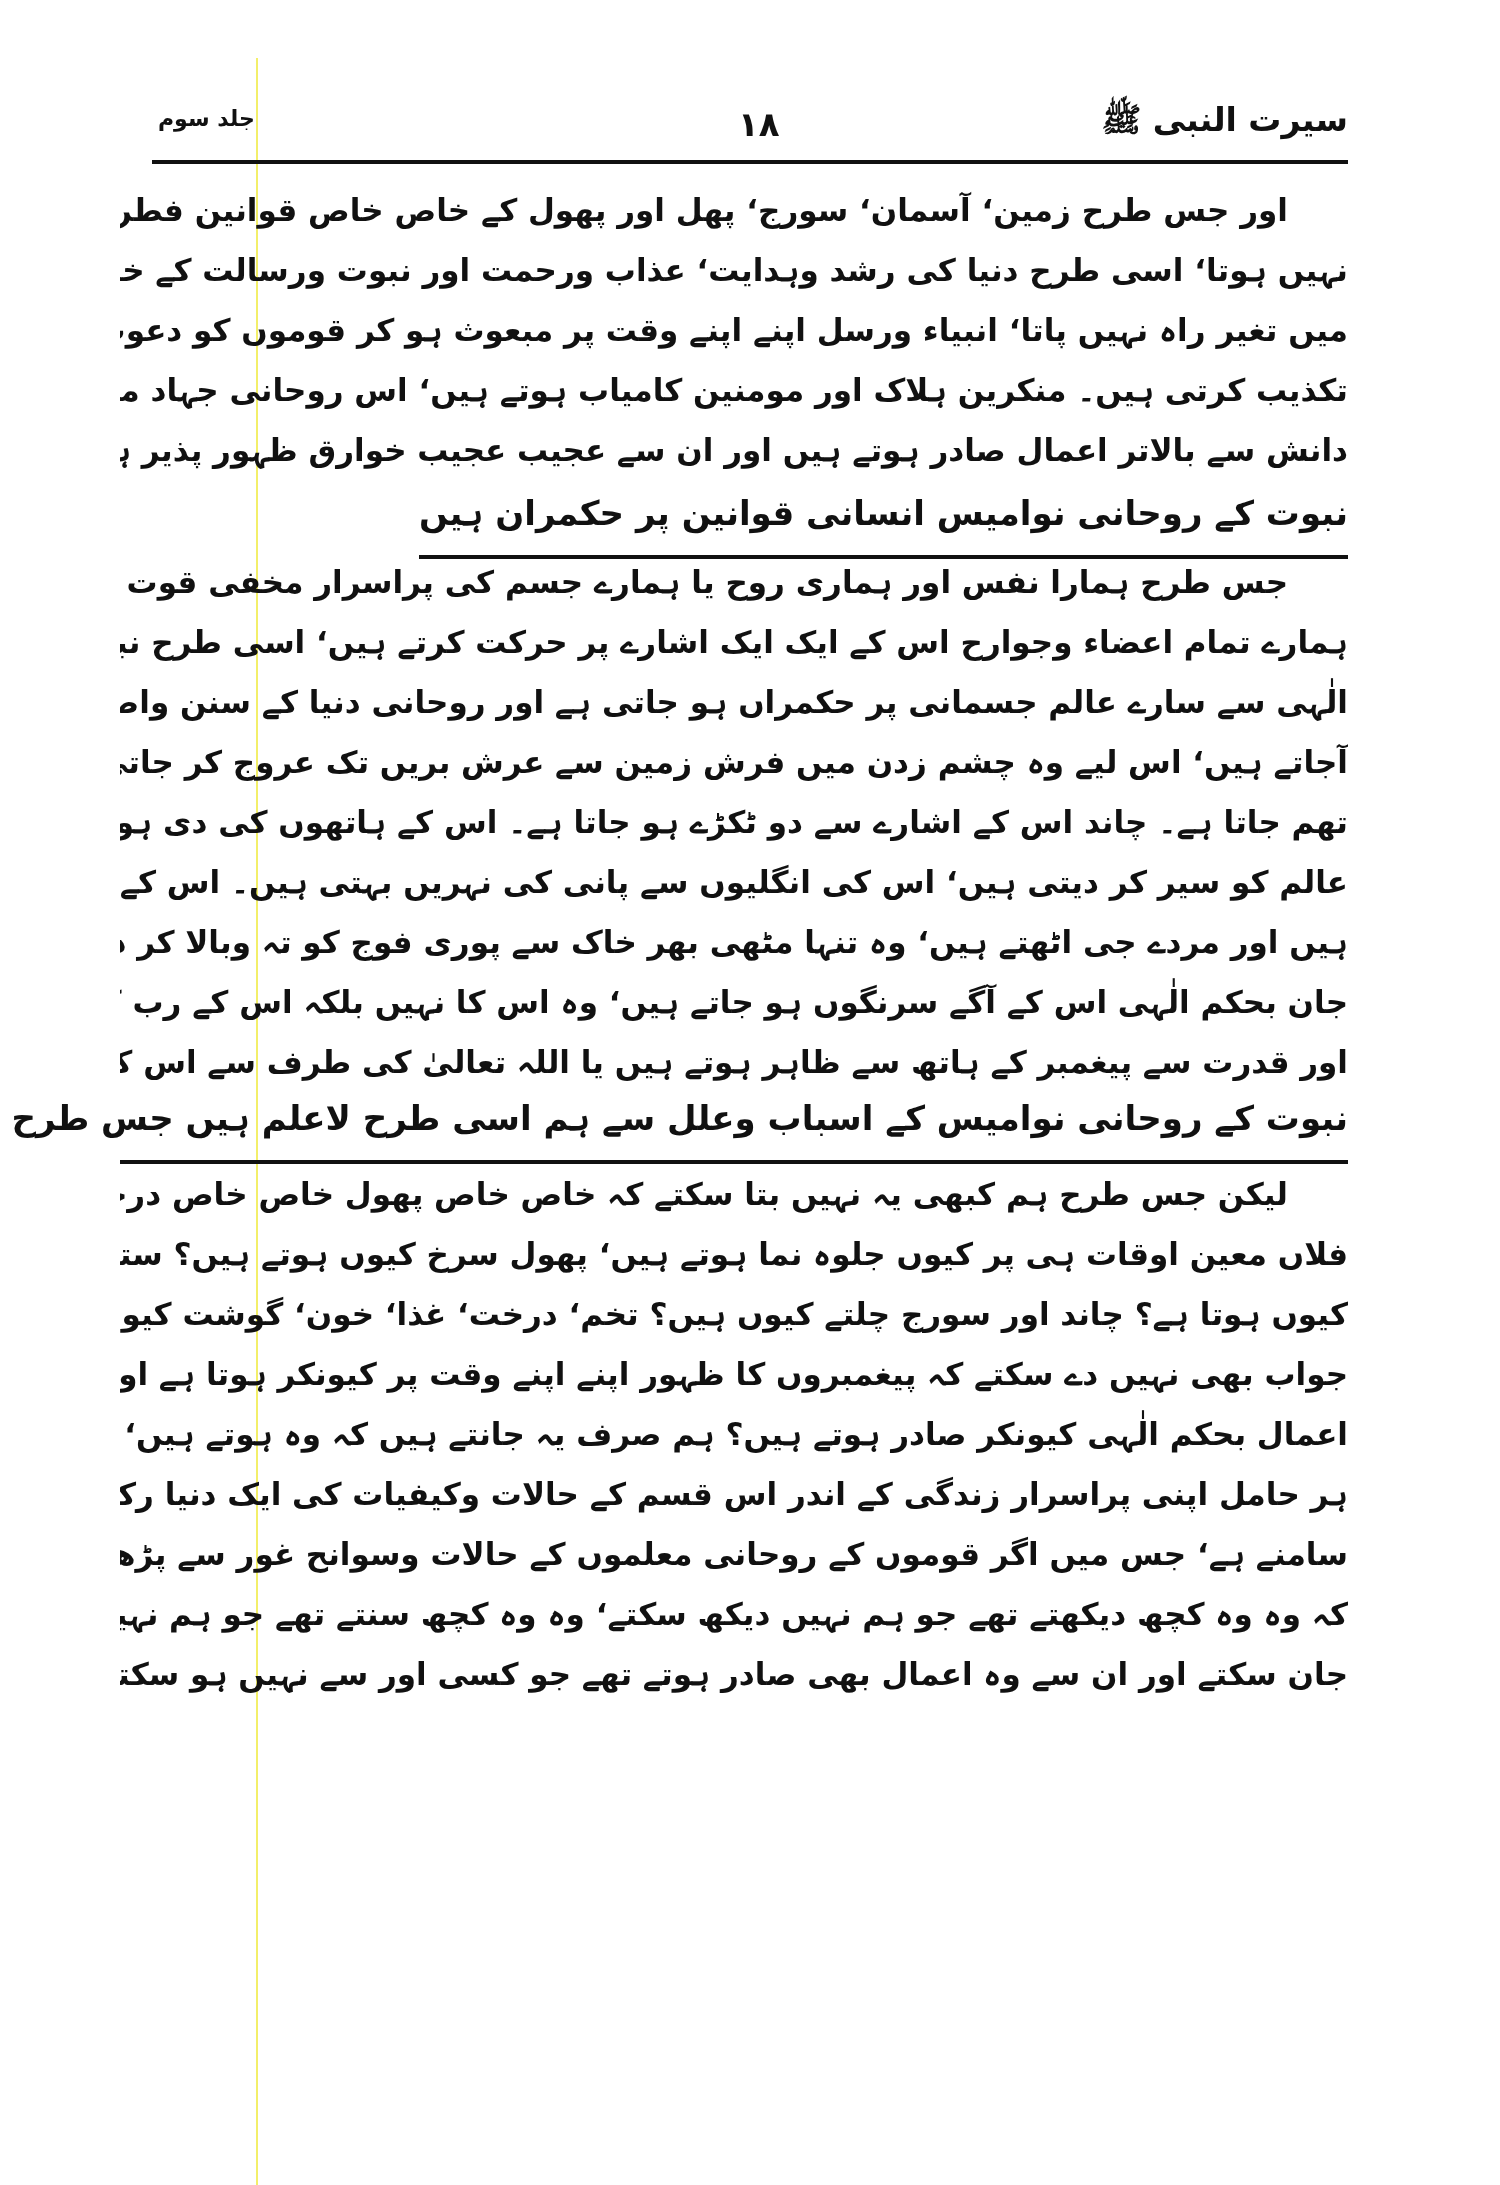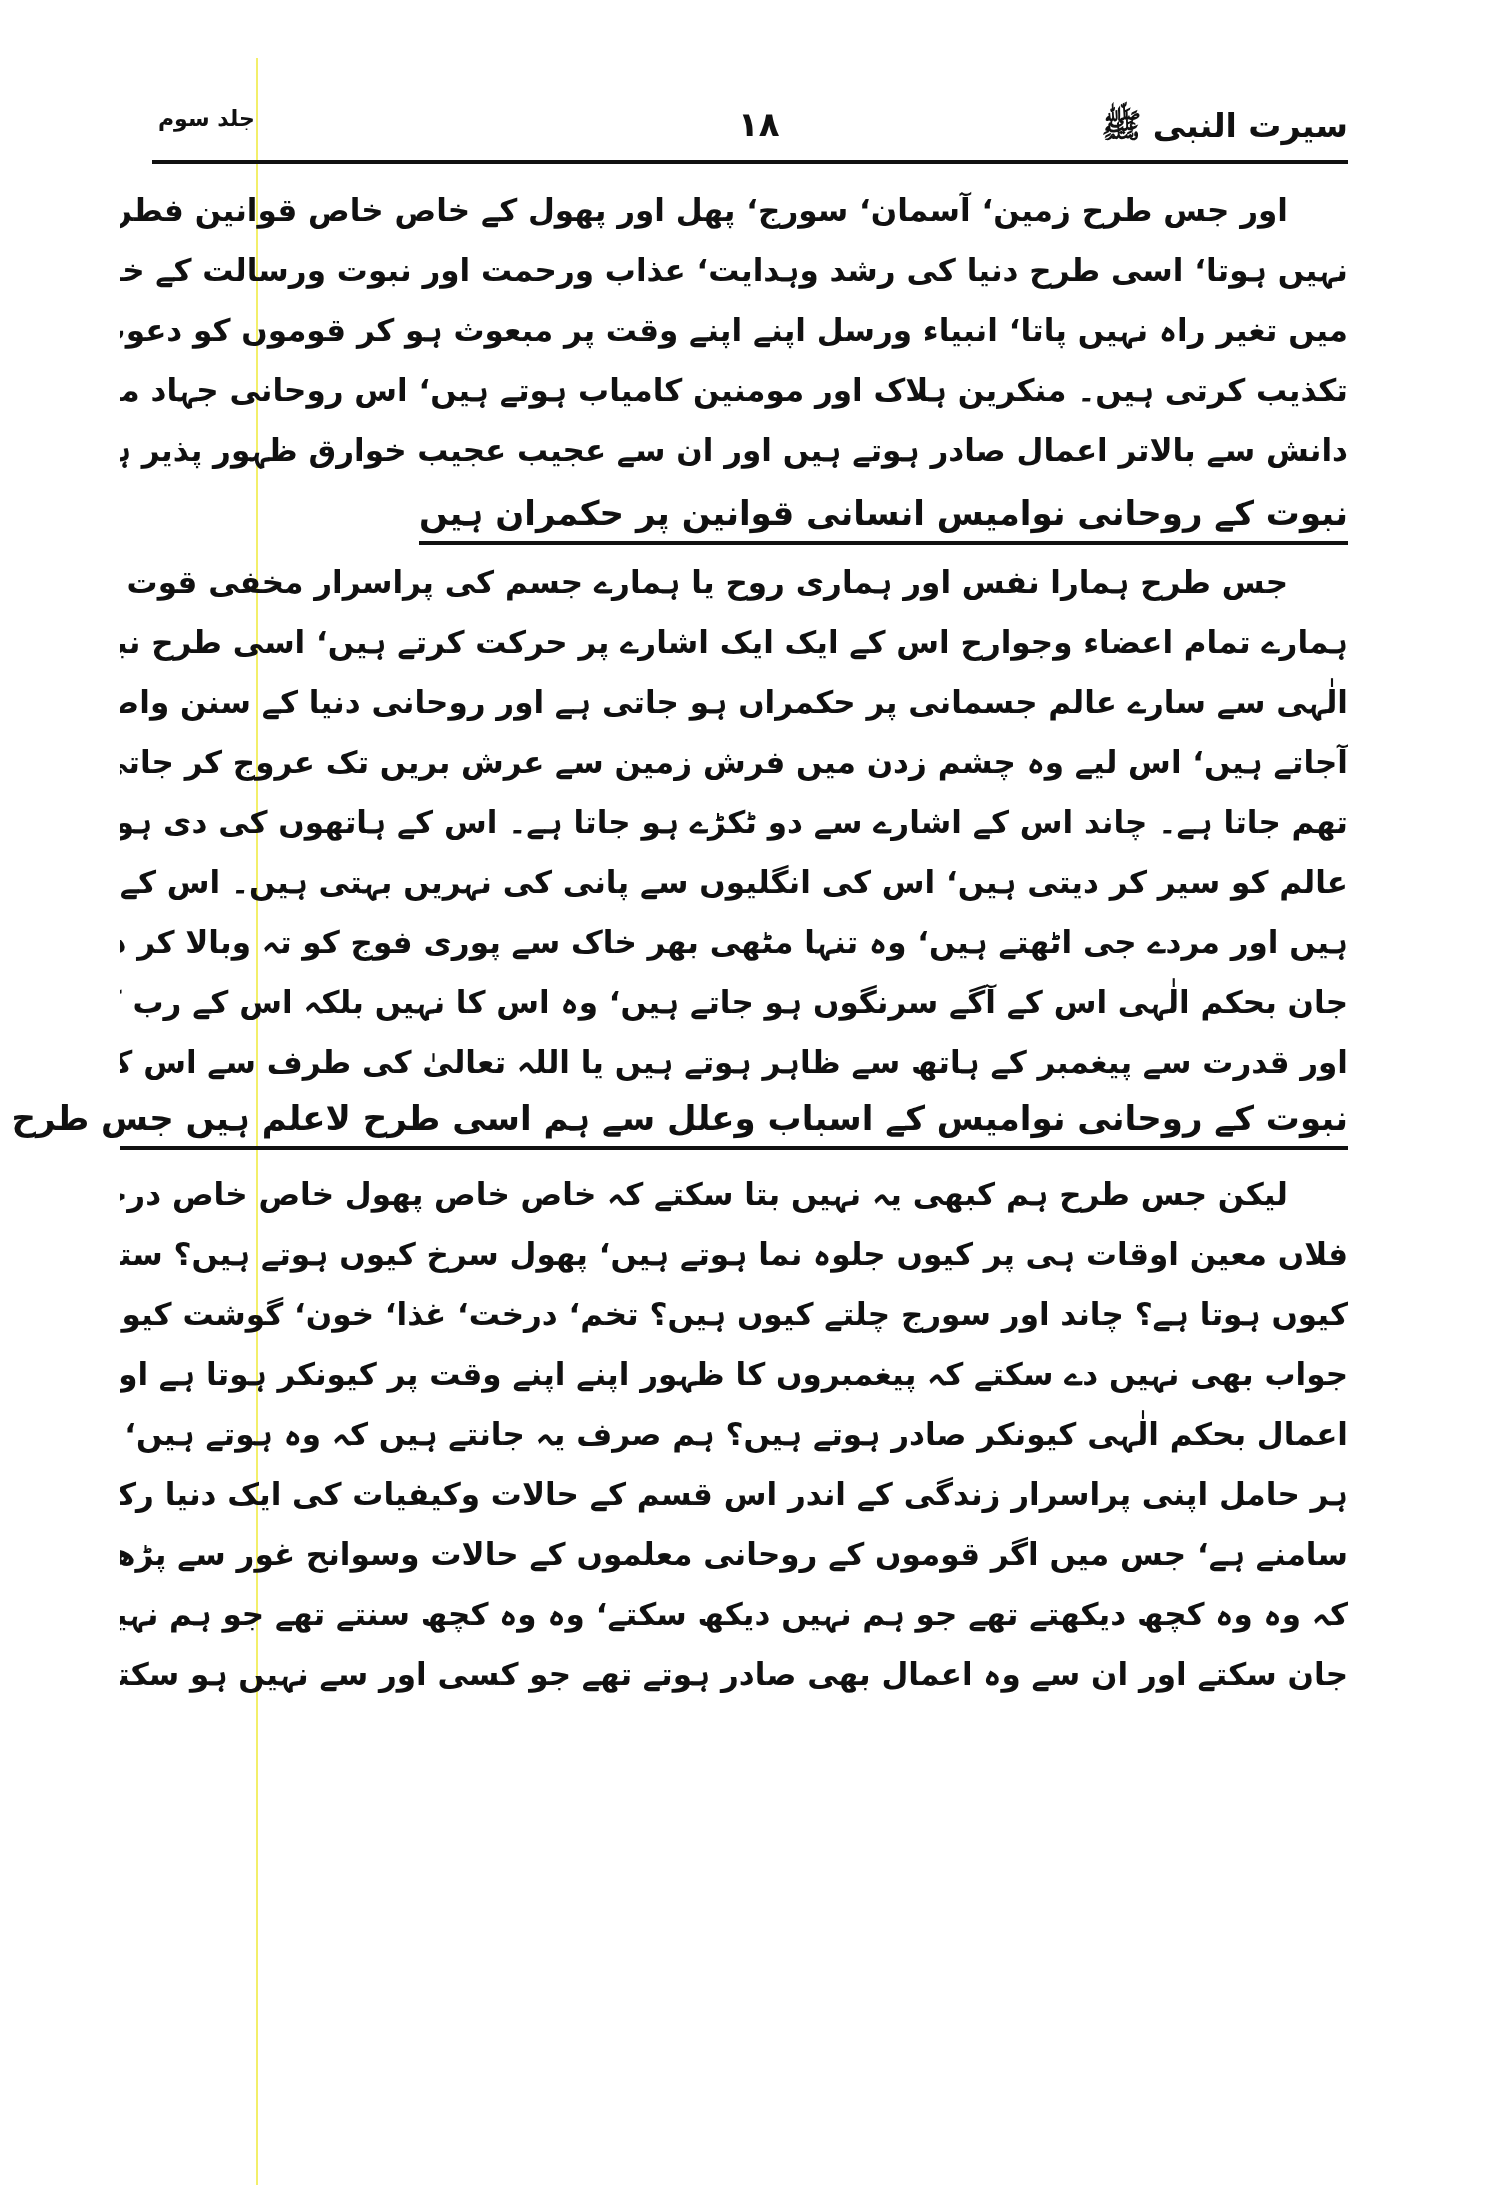--- a/index.html
+++ b/index.html
@@ -1,29 +1,29 @@
 <!DOCTYPE html>
 <html><head>
 <meta charset="utf-8">
 <style>
   html, body { margin: 0; padding: 0; background: #ffffff; }
   body { width: 1500px; height: 2185px; position: relative; overflow: hidden; font-family: "DejaVu Sans", sans-serif; color: #111; }
   .page { position: absolute; left: 0; top: 0; width: 1500px; height: 2185px; }
   .margin-line { position: absolute; left: 256px; top: 58px; width: 2px; height: 2127px; background: #f3ef6a; }
   .header { position: absolute; left: 152px; top: 100px; width: 1196px; height: 62px; direction: rtl; }
-  .header-title { position: absolute; right: 0; top: 6px; font-size: 33px; font-weight: bold; white-space: nowrap; }
+  .header-title { position: absolute; right: 0; top: 0; font-size: 33px; font-weight: bold; white-space: nowrap; }
   .header-page { position: absolute; left: 542px; top: 4px; font-size: 34px; font-weight: bold; direction: ltr; margin-left: 44px; }
   .header-vol { position: absolute; left: 6px; top: 6px; font-size: 22px; font-weight: bold; white-space: nowrap; }
   .header-rule { position: absolute; left: 152px; top: 160px; width: 1196px; height: 4px; background: #111; }
   .body { position: absolute; left: 120px; top: 180px; width: 1228px; direction: rtl; }
   .line { height: 60px; line-height: 60px; font-size: 31px; font-weight: bold; white-space: nowrap; text-align: justify; text-align-last: justify; overflow: hidden; }
   .line.last { text-align-last: right; }
   .line.indent { padding-right: 60px; }
   .heading { height: 72px; line-height: 66px; font-size: 34px; font-weight: bold; white-space: nowrap; text-align: right; }
-  .heading span { display: inline-block; border-bottom: 4px solid #111; padding-bottom: 2px; line-height: 52px; }
+  .heading span { display: inline-block; border-bottom: 4px solid #111; padding-bottom: 16px; line-height: 52px; }
   .heading.full span { display: block; text-align: justify; text-align-last: justify; }
 </style>
 </head>
 <body>
 
 <div class="page">
   <div class="margin-line"></div>
 
   <div class="header">
     <div class="header-title">سیرت النبی ﷺ</div>

